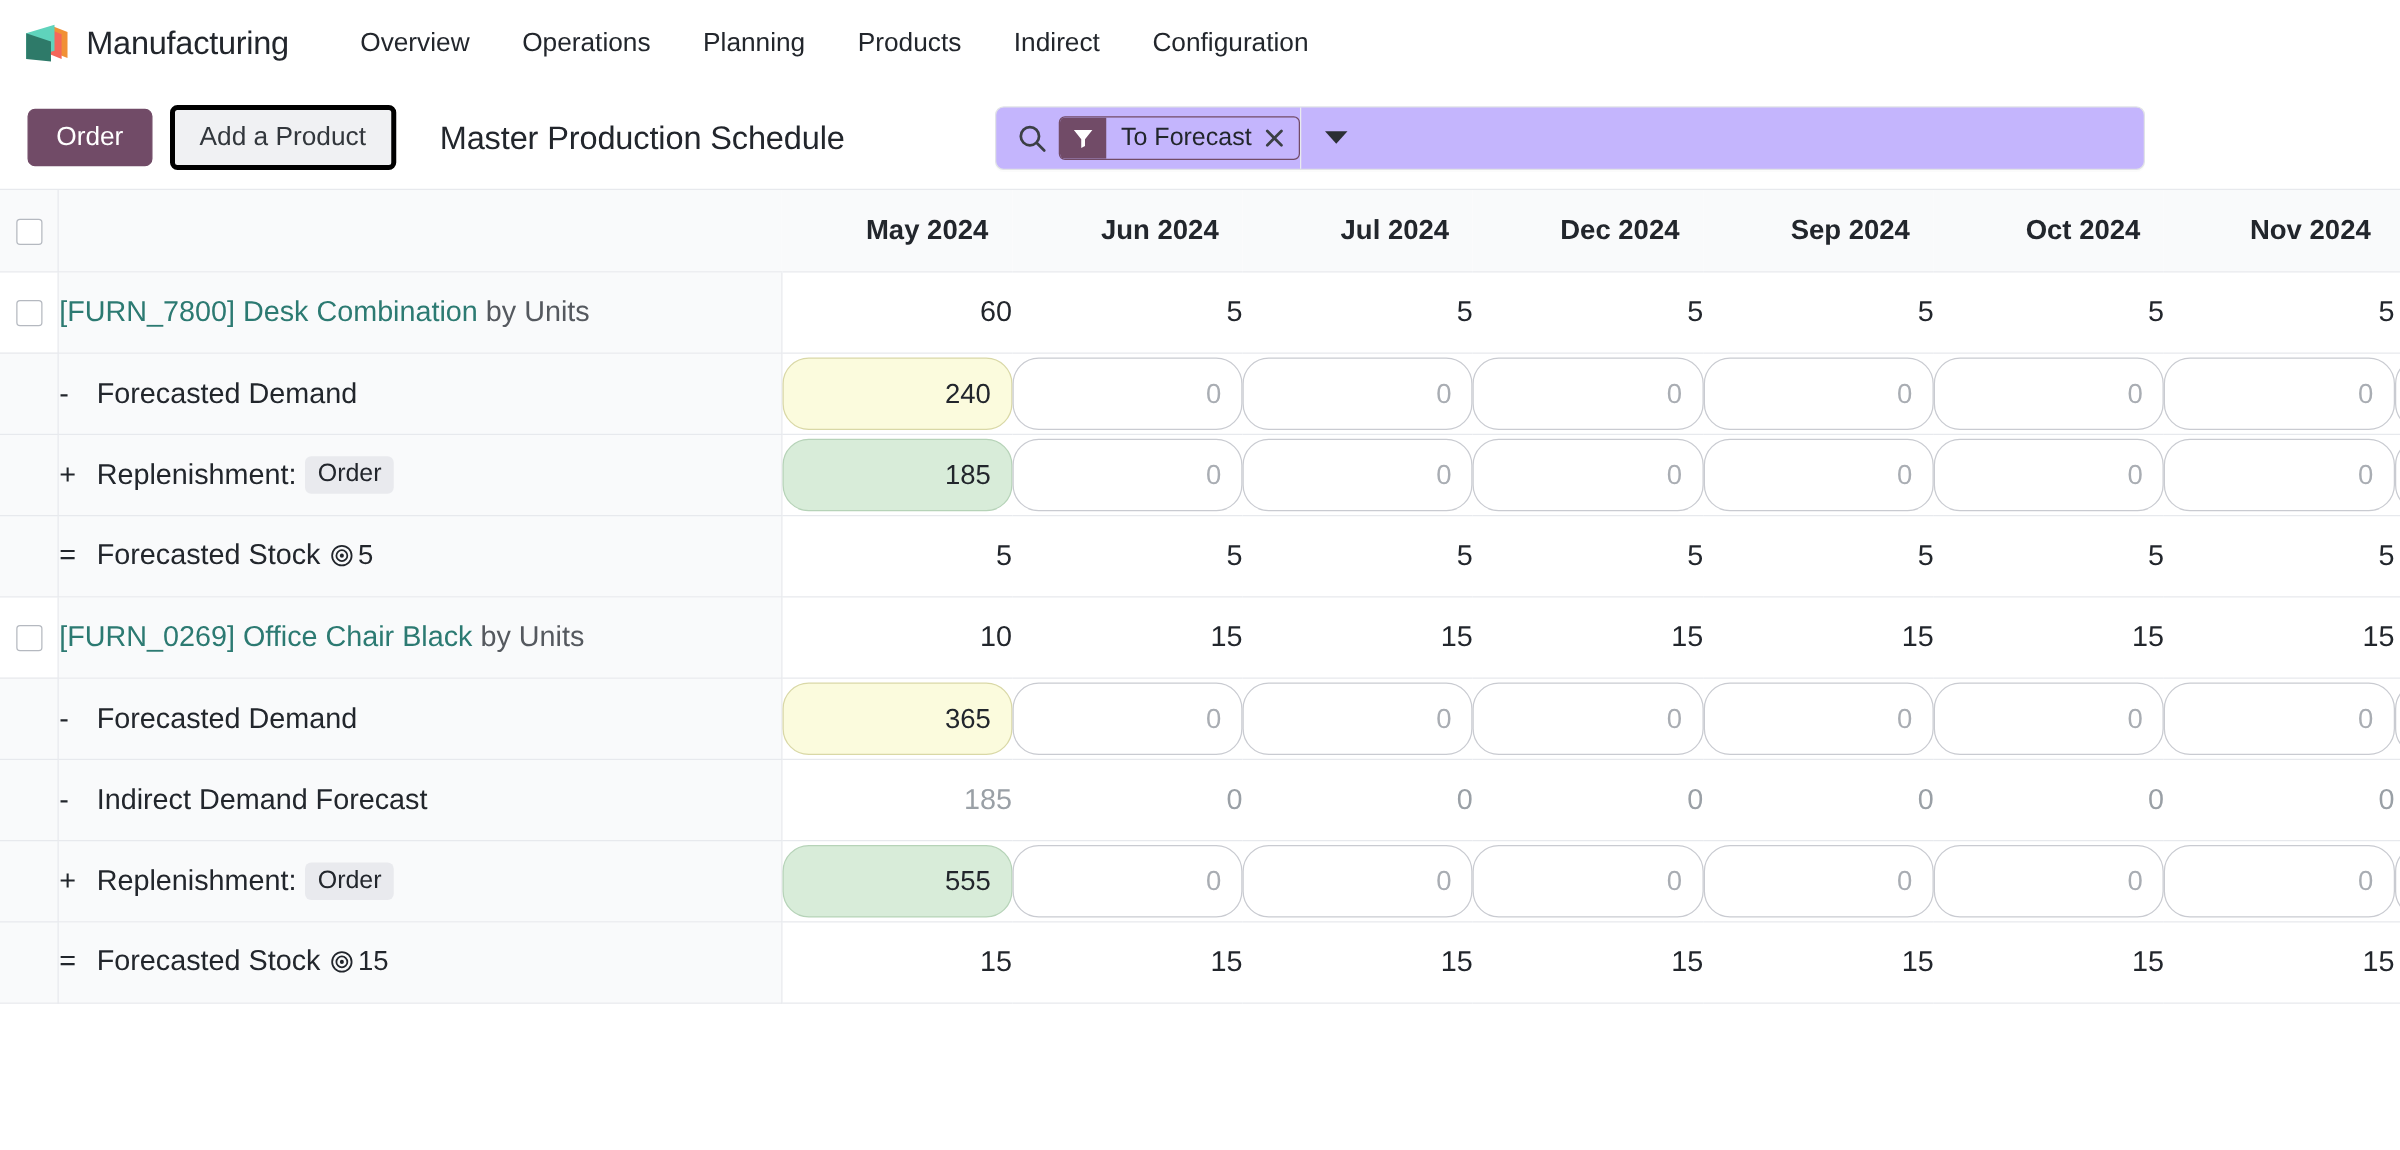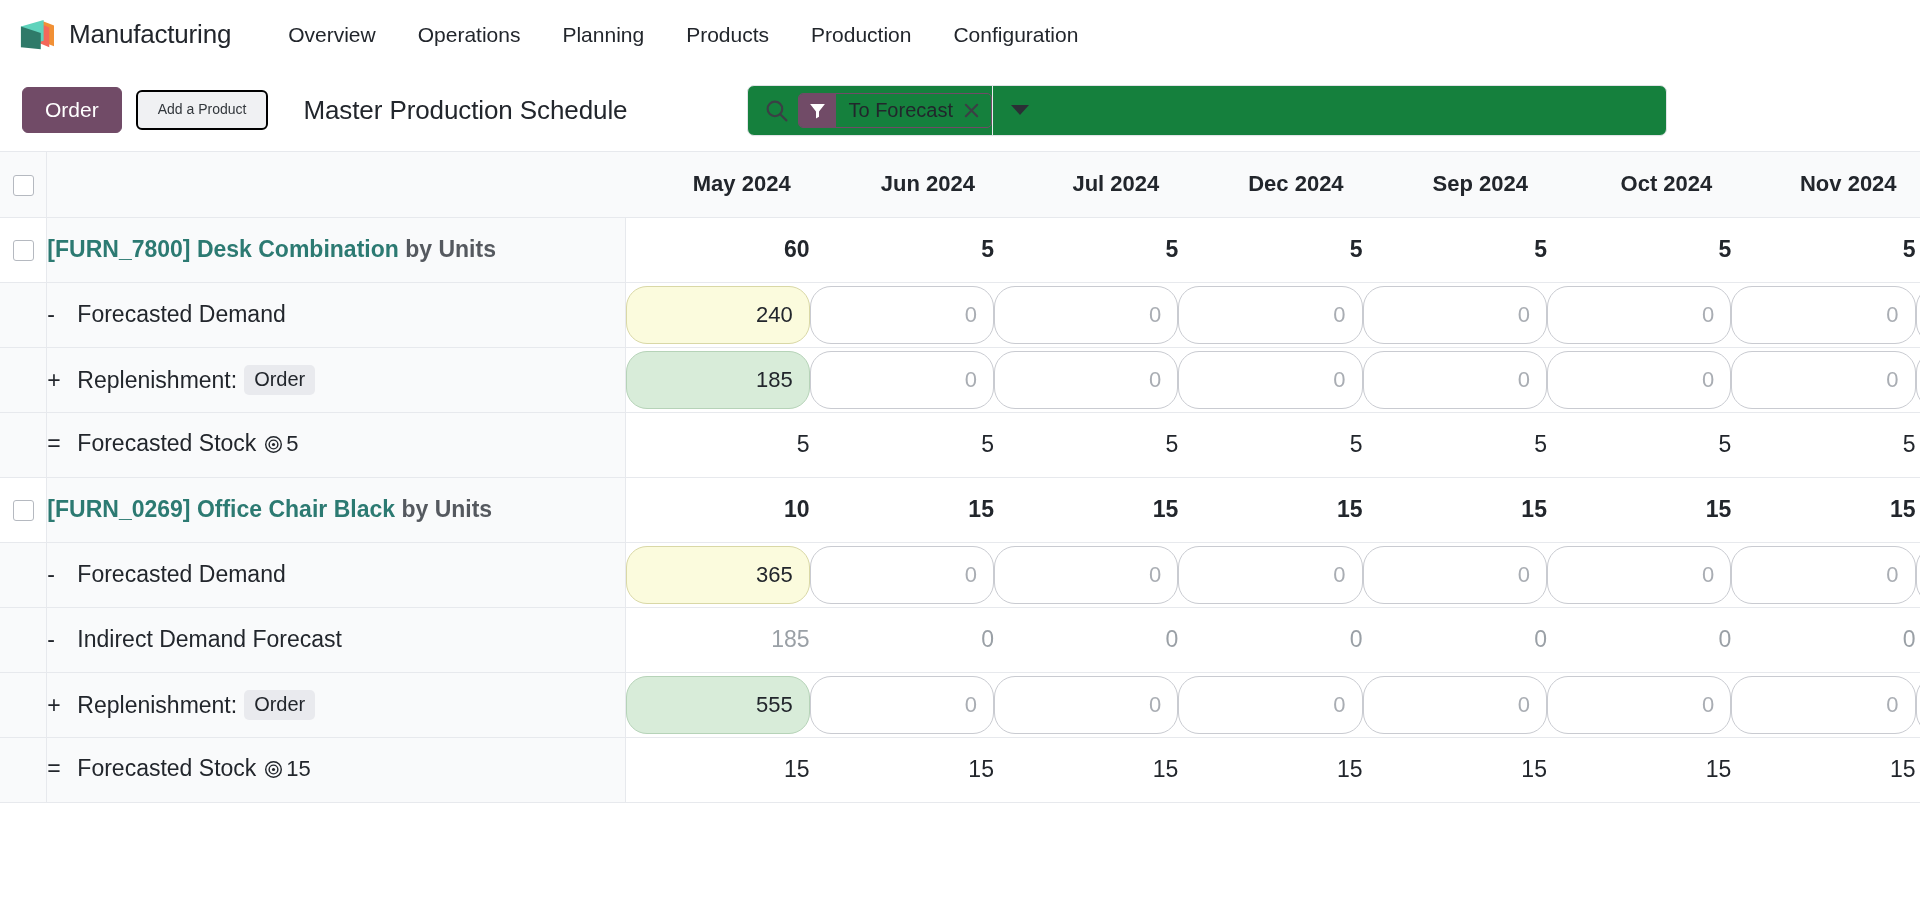--- a/index.html
+++ b/index.html
@@ -73,23 +73,23 @@
     border-radius: 6px;
     font-size: 21px;
     padding: 9px 22px;
     cursor: pointer;
     font-family: inherit;
     line-height: 1.25;
   }
   .btn-secondary {
     background: #f0f1f3;
     color: #32373c;
-    border: 2px solid #000000;
+    border: 4px solid #000000;
     border-radius: 6px;
-    font-size: 14px;
+    font-size: 21px;
     padding: 9px 20px;
     margin-left: 14px;
     cursor: pointer;
     font-family: inherit;
     line-height: 1.25;
   }
   .breadcrumb-title {
     font-size: 26px;
     color: #22262c;
     margin-left: 35px;
@@ -98,21 +98,21 @@
   }
 
   
   .searchview {
     margin-left: 120px;
     flex: 0 0 auto;
     width: 920px;
     height: 51px;
     border: 1px solid #e1e3e7;
     border-radius: 7px;
-    background: #15803d;
+    background: #c4b5fd;
     display: flex;
     align-items: center;
     padding: 0 0 0 12px;
     box-shadow: 0 1px 1px rgba(0,0,0,0.02);
   }
   .search-icon {
     width: 25px; height: 25px;
     flex: 0 0 auto;
     margin: 0 9px 0 4px;
     color: #3b3f45;
@@ -224,21 +224,21 @@
     background: #ffffff;
     display: inline-block;
     cursor: pointer;
     vertical-align: middle;
   }
   td.col-check, th.col-check {
     text-align: center;
     border-right: 1px solid #e7e9ed;
   }
 
-  tr.product-row td { background: #ffffff; font-weight: bold; }
+  tr.product-row td { background: #ffffff; }
   tr.product-row td.col-name { background: #f9fafb; }
   tr.sub-row td { background: #f9fafb; }
   tr.sub-row td.col-month { background: #ffffff; }
 
   td.col-name {
     padding-left: 22px;
     border-right: 1px solid #e7e9ed;
     white-space: nowrap;
     overflow: hidden;
   }
@@ -329,21 +329,21 @@
       <polygon points="3,9 27,2 27,24 3,31" fill="#5fd3bc"></polygon>
       <polygon points="3,9 24,16 24,33 3,31" fill="#2e7a69"></polygon>
     </svg>
     <span class="brand-name">Manufacturing</span>
   </div>
   <div class="nav-items">
     <div class="nav-item">Overview</div>
     <div class="nav-item">Operations</div>
     <div class="nav-item">Planning</div>
     <div class="nav-item">Products</div>
-    <div class="nav-item">Production</div>
+    <div class="nav-item">Indirect</div>
     <div class="nav-item">Configuration</div>
   </div>
 </div>
 
 <div class="control-panel">
   <button class="btn-primary">Order</button>
   <button class="btn-secondary">Add a Product</button>
   <div class="breadcrumb-title">Master Production Schedule</div>
 
   <div class="searchview">

